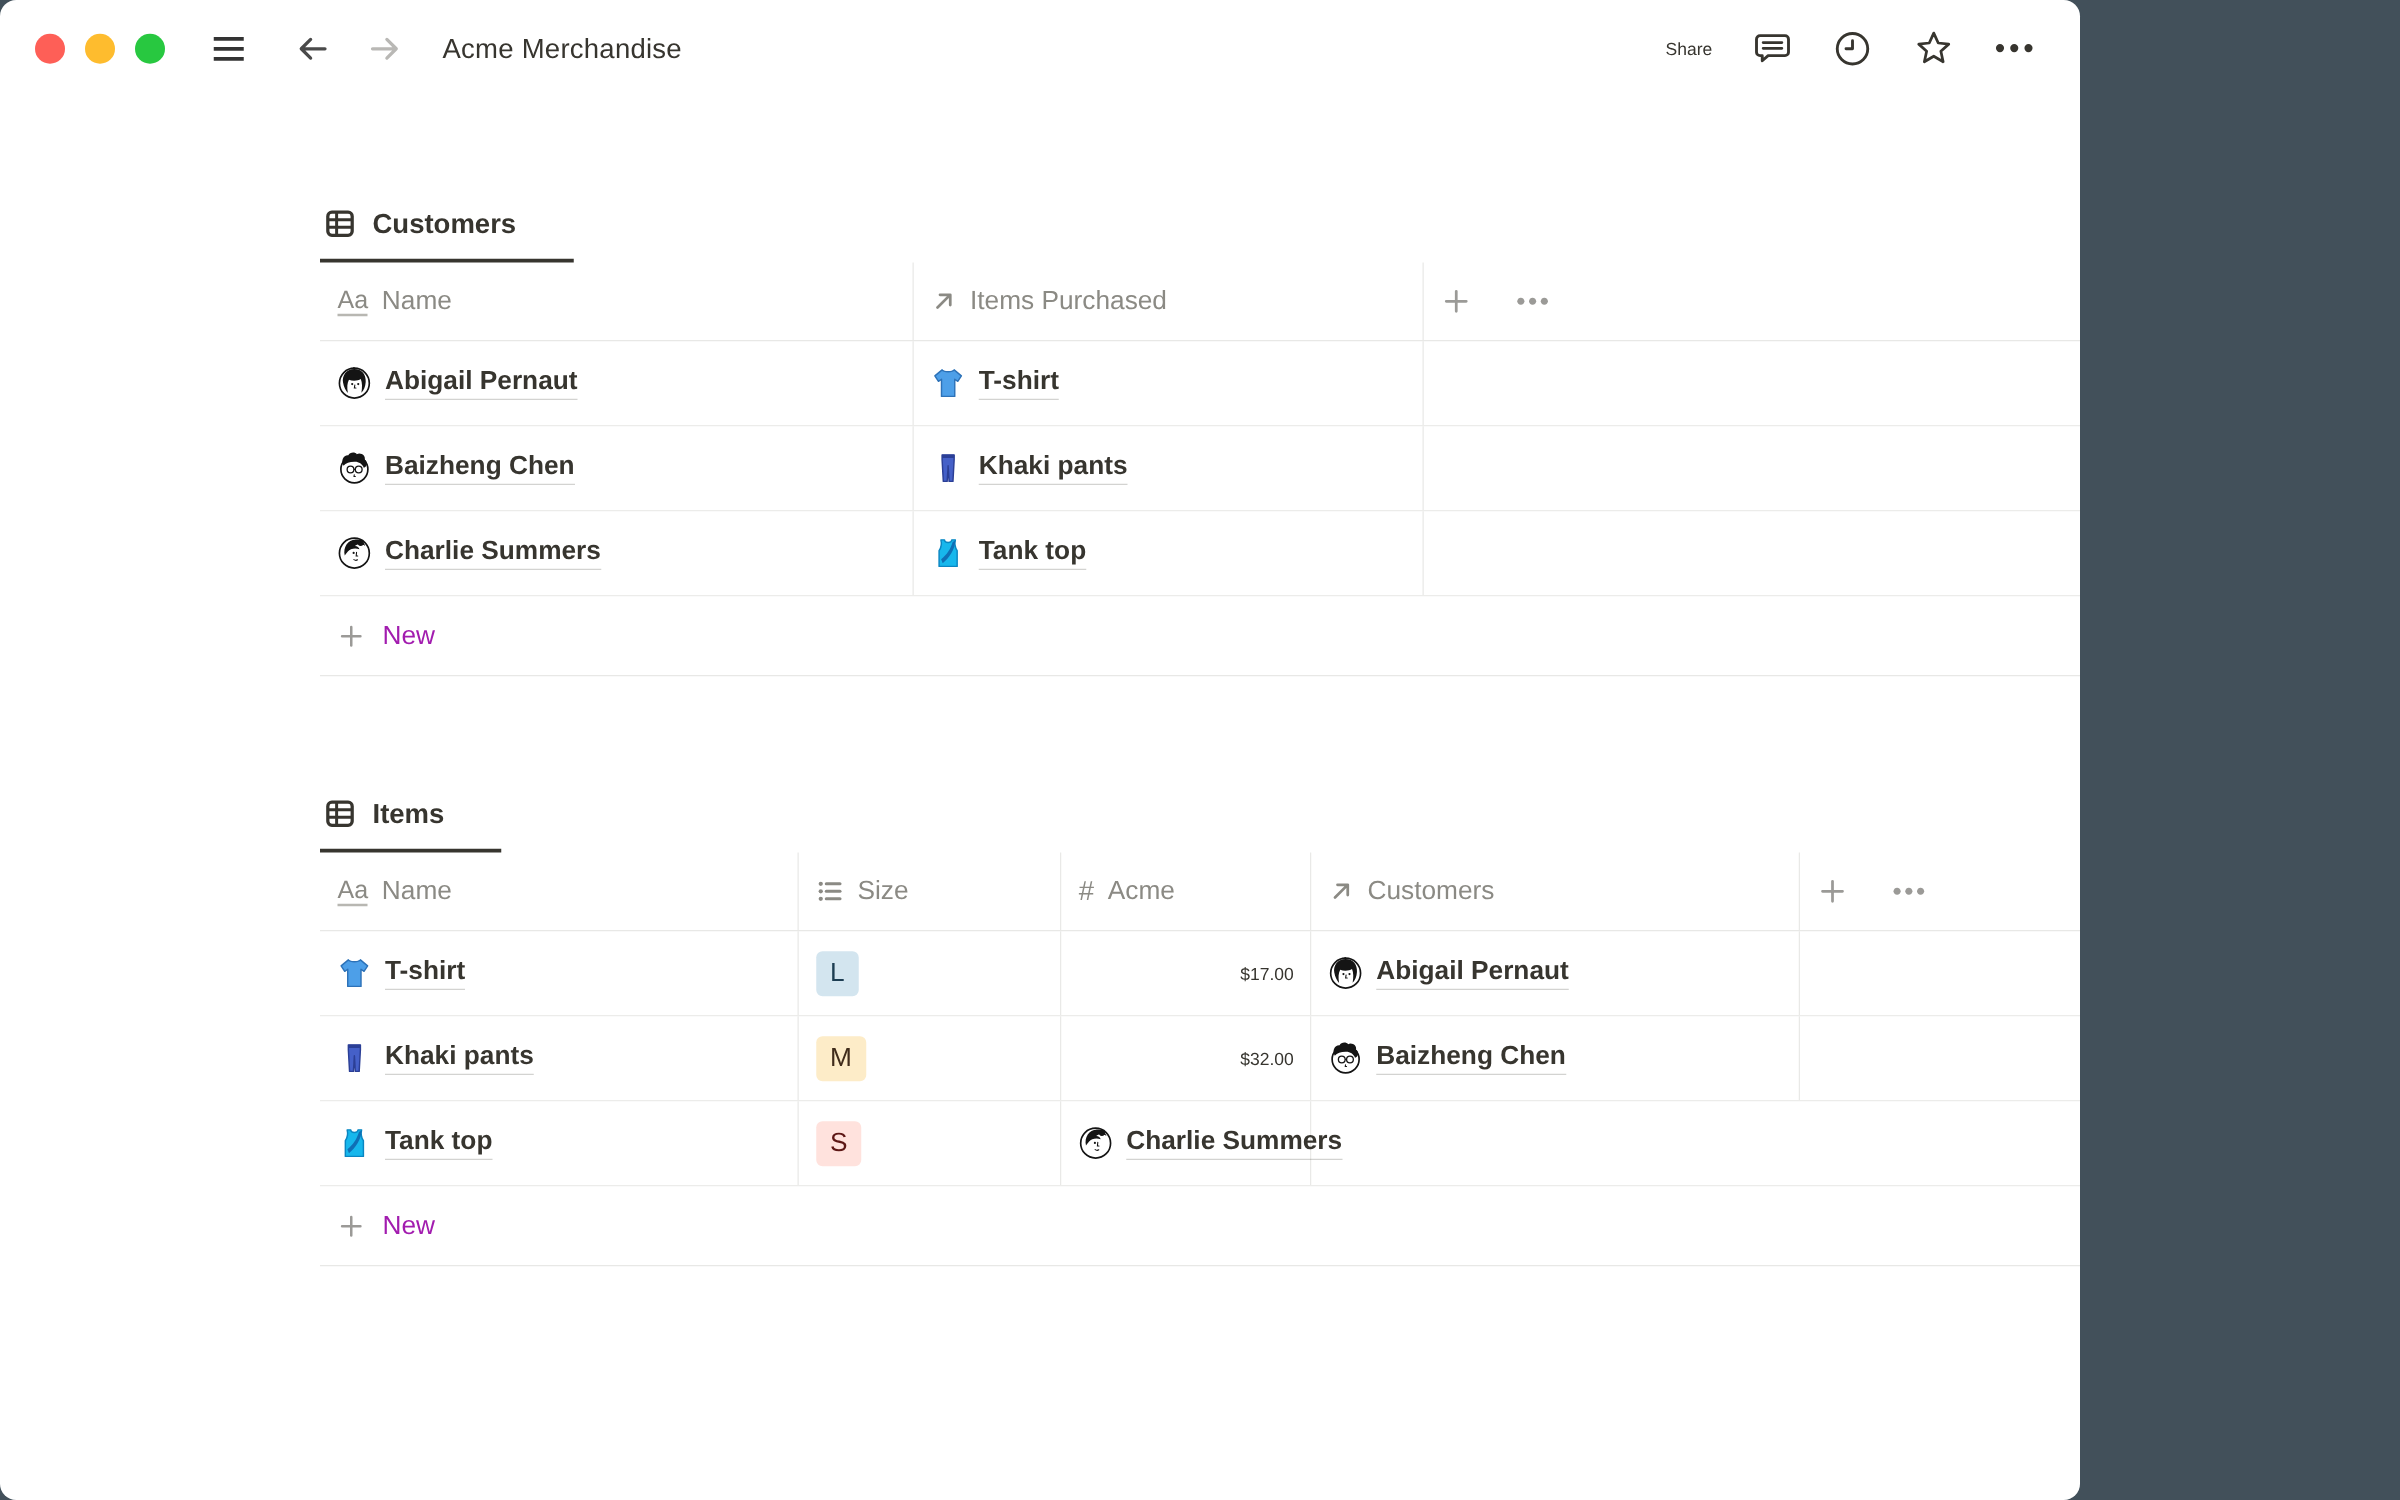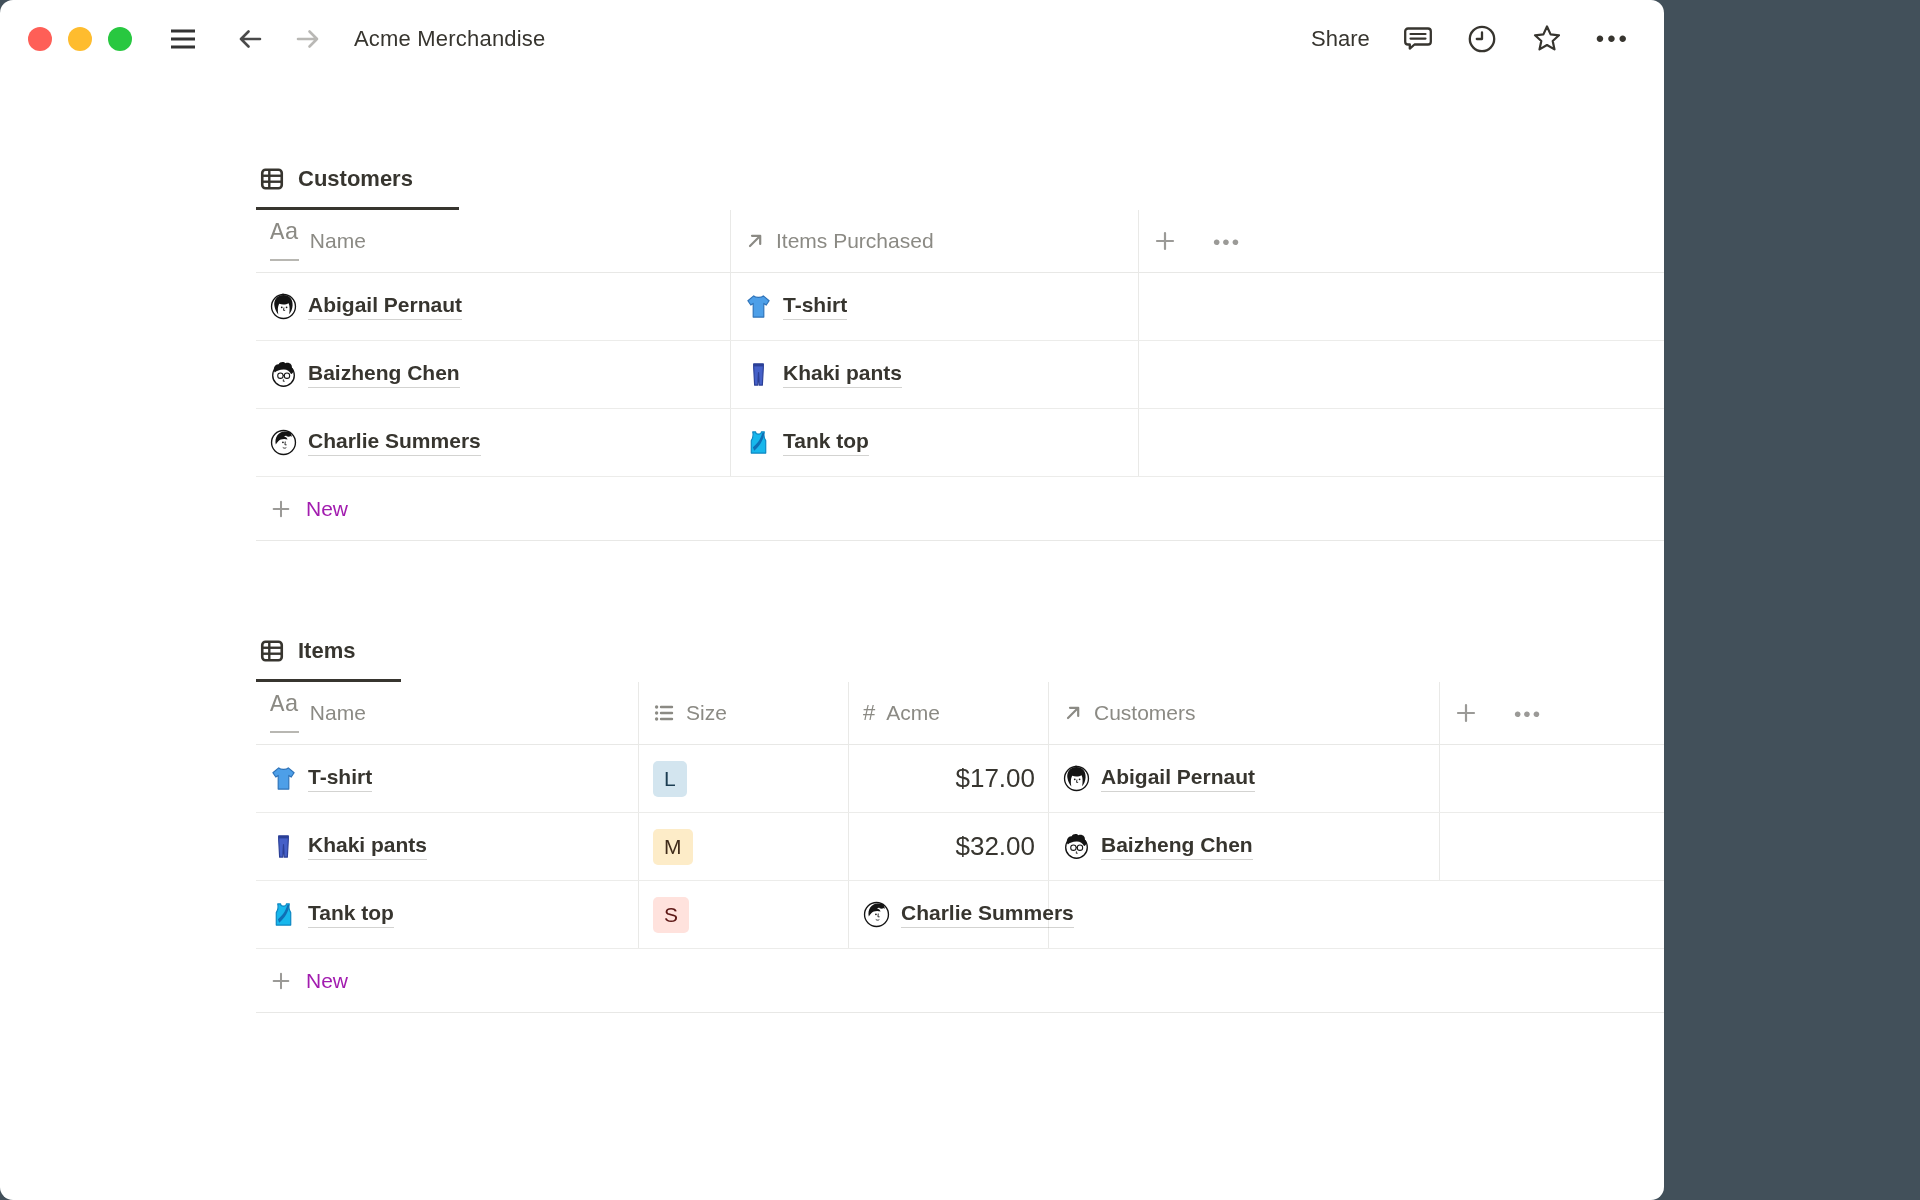--- a/index.html
+++ b/index.html
@@ -14,21 +14,21 @@
   .lights { display:flex; gap:16px; align-items:center; }
   .light { width:24px; height:24px; border-radius:50%; border:none; cursor:pointer; }
   .light.red { background:#fe5f57; }
   .light.yellow { background:#febc2e; }
   .light.green { background:#28c840; }
   .icon-btn { background:none; border:none; cursor:pointer; display:flex; align-items:center; justify-content:center; padding:0; }
   .hamburger { margin-left:36px; }
   .nav-arrows { display:flex; gap:30px; margin-left:38px; align-items:center; }
   .page-title { margin-left:32px; font-size:22px; font-weight:500; color:#37352f; letter-spacing:.2px; }
   .topbar-right { margin-left:auto; display:flex; align-items:center; gap:32px; }
-  .share-btn { background:none; border:none; cursor:pointer; font-family:inherit; font-size:22px; color:#37352f; }
+  .share-btn { background:none; border:none; cursor:pointer; font-family:inherit; font-size:14px; color:#37352f; }
   .dots { font-size:24px; color:#37352f; letter-spacing:3px; line-height:1; }
 
   
   .content { position:absolute; left:256px; top:78px; width:1448px; }
   .db-block { margin-top:87px; }
   .db-block + .db-block { margin-top:96px; }
 
   .tab-row { display:flex; }
   .db-tab { display:inline-flex; align-items:center; gap:13px; padding:0 46px 15px 2px;
             border-bottom:3px solid #37352f; cursor:pointer; }
@@ -43,36 +43,36 @@
   .thead { border-bottom:1px solid #e8e8e6; }
   .tbody-row { border-bottom:1px solid #ececea; }
   .tbody-row .cell { height:67px; }
   .cell.v-div { border-right:1px solid #e9e9e7; }
 
   .link-chip { display:flex; gap:11px; cursor:pointer; min-width:0; }
   .chip-text { font-size:21px; font-weight:600; color:#37352f; white-space:nowrap;
                border-bottom:1.5px solid rgba(55,53,47,.22); padding-bottom:2px; }
   .cell-icon { width:27px; height:27px; flex:0 0 27px; display:flex; align-items:center; justify-content:center; }
 
-  .price-cell { justify-content:flex-end; font-size:26px; color:#37352f; padding-right:13px; }
+  .price-cell { justify-content:flex-end; font-size:14px; color:#37352f; padding-right:13px; }
 
   .badge { display:inline-flex; align-items:center; height:36px; padding:0 11px; border-radius:5px;
            font-size:21px; cursor:pointer; }
   .badge-blue   { background:var(--badge_blue,#d3e5ef);   color:#1c3d52; }
   .badge-yellow { background:var(--badge_yellow,#fdecc8); color:#402c1b; }
   .badge-red    { background:var(--badge_red,#ffe2dd);    color:#5d1715; }
 
   .new-row { display:flex; align-items:center; gap:14px; height:64px; padding:0 14px;
              border-bottom:1px solid #e8e8e6; color:#a21caf; font-size:21px; cursor:pointer; }
 
   .hdr-controls { gap:0 !important; }
   .hdr-controls .icon-btn { margin-right:36px; }
   .tiny-dots { font-size:21px; color:#9b9a97; letter-spacing:2px; line-height:1; }
 
-  .aa-glyph { font-size:24px; line-height:1; border-bottom:2px solid #b8b7b2; padding-bottom:14px; font-weight:500;font-family:Liberation Mono, monospace; }
+  .aa-glyph { font-size:20px; line-height:1; border-bottom:2px solid #b8b7b2; padding-bottom:1px; font-weight:500; }
   .hash-glyph { font-size:22px; line-height:1; font-weight:500; }
 
   svg { display:block; }
 </style>
 </head>
 <body>
 
 <svg width="0" height="0" style="position:absolute">
   <defs>
     <symbol id="sym-table" viewBox="0 0 24 24">

